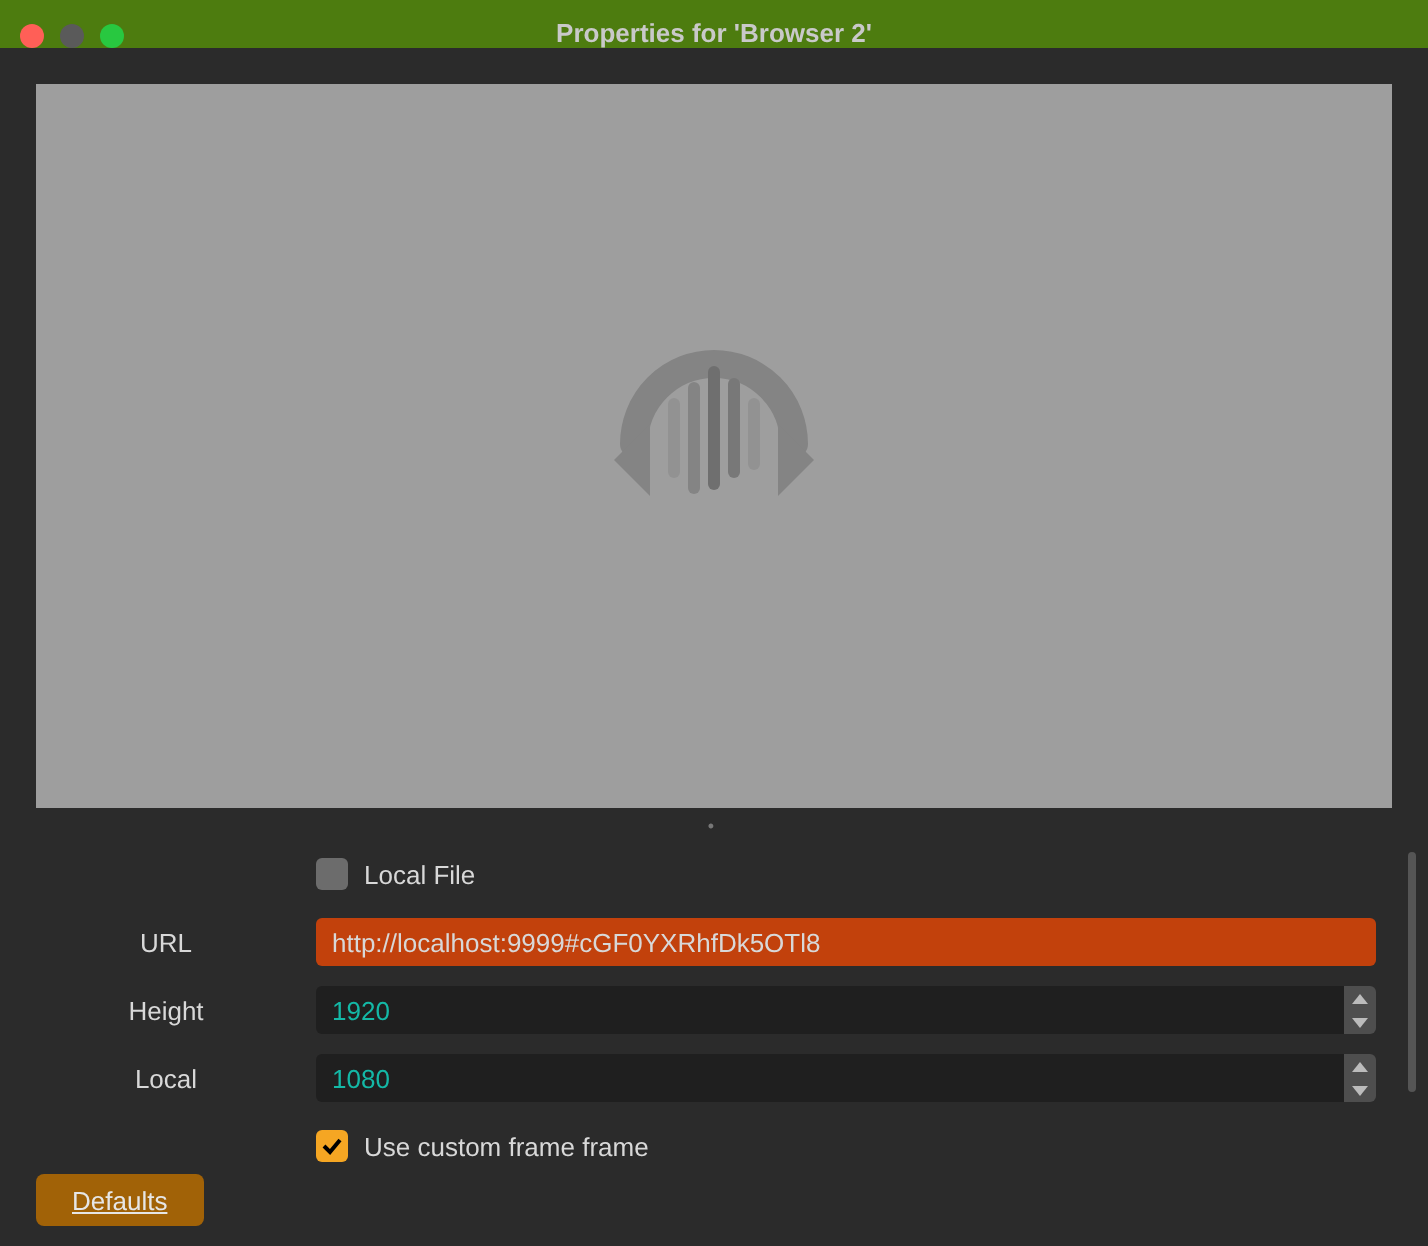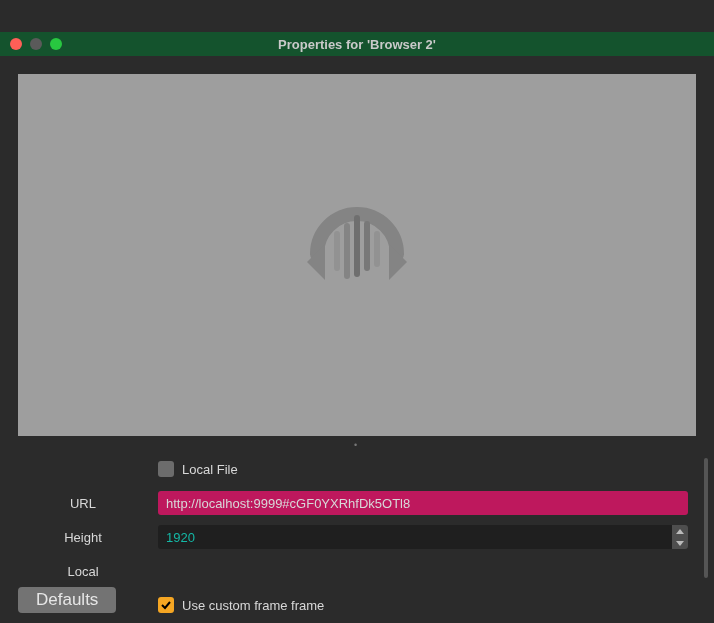--- a/index.html
+++ b/index.html
@@ -7,25 +7,24 @@
     width: 714px;
     height: 623px;
     background: #2b2b2b;
     font-family: -apple-system, "Helvetica Neue", Arial, sans-serif;
     font-size: 13px;
     color: #d8d8d8;
     overflow: hidden;
   }
   .titlebar {
     height: 24px;
-    background: #14532d;
-    display: flex;
-    align-items: center;
-    position: relative;
-    margin-top: 32px;
+    background: #4d7c0f;
+    display: flex;
+    align-items: flex-end;
+    position: relative;
   }
   .traffic-lights {
     display: flex;
     gap: 8px;
     padding-left: 10px;
   }
   .tl { width: 12px; height: 12px; border-radius: 50%; }
   .tl-red { background: #ff5f57; }
   .tl-yellow { background: #5a5a5a; }
   .tl-green { background: #28c840; }
@@ -78,21 +77,21 @@
     align-items: center;
     justify-content: center;
   }
   .checkbox.checked { background: #f5a623; }
   .checkbox.checked svg { display:block; }
   .checkbox svg { display:none; }
   .checktext { color: #d8d8d8; }
   .textinput {
     flex: 1;
     height: 24px;
-    background: #be185d;
+    background: #c2410c;
     border: none;
     border-radius: 3px;
     color: #d8d8d8;
     padding: 0 8px;
     font-size: 13px;
     outline: none;
   }
   .spinbox {
     flex: 1;
     display: flex;
@@ -133,28 +132,29 @@
   }
   .footer {
     position: absolute;
     bottom: 10px;
     left: 18px; right: 18px;
     display: flex;
     justify-content: space-between;
     align-items: center;
   }
   .btn {
-    background: #737373;
+    background: #a16207;
     color: #e6e6e6;
     border: none;
     border-radius: 4px;
     height: 26px;
     padding: 0 18px;
-    font-size: 17px;
+    font-size: 13px;
     cursor: pointer;
+    text-decoration: underline;
   }
   .btn-group { display:flex; gap:10px; }
   .form-area { width: 670px; }
 </style>
 </head>
 <body>
 
 <div class="titlebar">
   <div class="traffic-lights">
     <div class="tl tl-red"></div>
@@ -219,20 +219,35 @@
                 <svg viewBox="0 0 8 5">
                   <path d="M0 0 L4 5 L8 0 Z" fill="#bbb"></path>
                 </svg>
               </div>
         </div>
       </div>
     </div>
 
     <div class="row">
       <div class="label">Local</div>
+      <div class="spinbox">
+        <input value="1080" style="">
+        <div class="spinbtns">
+          <div>
+                <svg viewBox="0 0 8 5">
+                  <path d="M0 5 L4 0 L8 5 Z" fill="#bbb"></path>
+                </svg>
+              </div>
+          <div>
+                <svg viewBox="0 0 8 5">
+                  <path d="M0 0 L4 5 L8 0 Z" fill="#bbb"></path>
+                </svg>
+              </div>
+        </div>
+      </div>
     </div>
 
     <div class="row">
       <div class="label"></div>
       <span class="checkbox checked">
         <svg width="10" height="10" viewBox="0 0 10 10">
               <path d="M1 5 L4 8 L9 2" stroke="#000" stroke-width="2" fill="none"></path>
             </svg>
       </span>
       <span class="checktext">Use custom frame frame</span>

